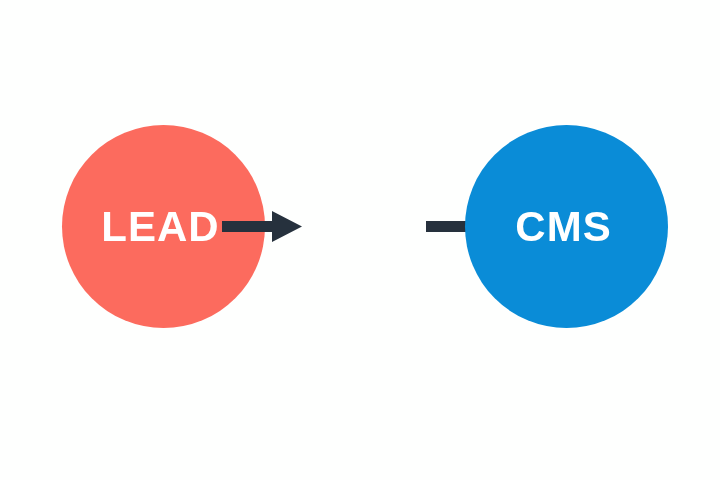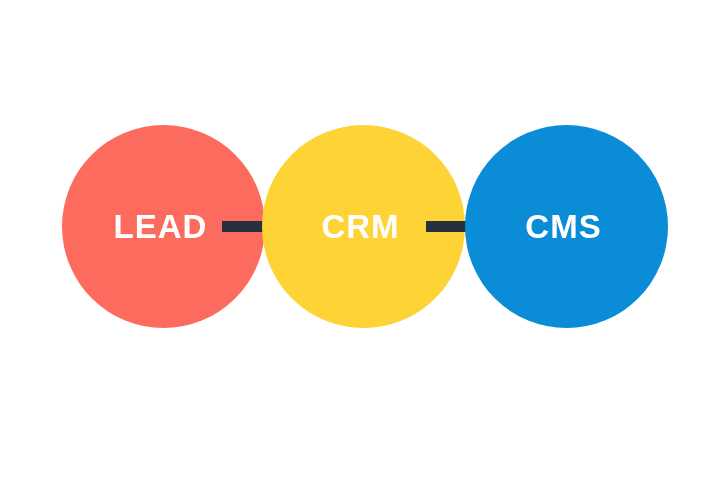--- a/index.html
+++ b/index.html
@@ -22,21 +22,21 @@
     border-radius: 50%;
     display: flex;
     align-items: center;
     justify-content: center;
   }
   .node-circle.lead { left: 62px; }
   .node-circle.crm  { left: 262px; }
   .node-circle.cms  { left: 465px; }
   .node-label {
     color: #FFFFFF;
-    font-size: 33px;
+    font-size: 42px;
     font-weight: 700;
     letter-spacing: 1px;
     line-height: 1;
     user-select: none;
   }
   
   .node-circle .node-label { transform: translateX(-3px); }
   .flow-arrow {
     position: absolute;
     top: 211px;
@@ -53,23 +53,20 @@
 <div class="stage" style="background: rgb(254, 255, 254);">
 
   <div class="node-circle lead" style="background: rgb(252, 107, 94);">
     <span class="node-label" style="color: rgb(255, 255, 255);">LEAD</span>
   </div>
 
   <svg class="flow-arrow a1" viewBox="0 0 81 31" aria-hidden="true">
     <polygon points="1,10 51,10 51,0 81,15.5 51,31 51,21 1,21" fill="#26313D"></polygon>
   </svg>
 
-  <div class="node-circle crm" style="background: rgb(253, 211, 53);">
-    <span class="node-label" style="color: rgb(255, 255, 255);">CRM</span>
-  </div>
 
   <svg class="flow-arrow a2" viewBox="0 0 81 31" aria-hidden="true">
     <polygon points="1,10 51,10 51,0 81,15.5 51,31 51,21 1,21" fill="#26313D"></polygon>
   </svg>
 
   <div class="node-circle cms" style="background: rgb(10, 140, 215);">
     <span class="node-label" style="color: rgb(255, 255, 255);">CMS</span>
   </div>
 
 </div>

